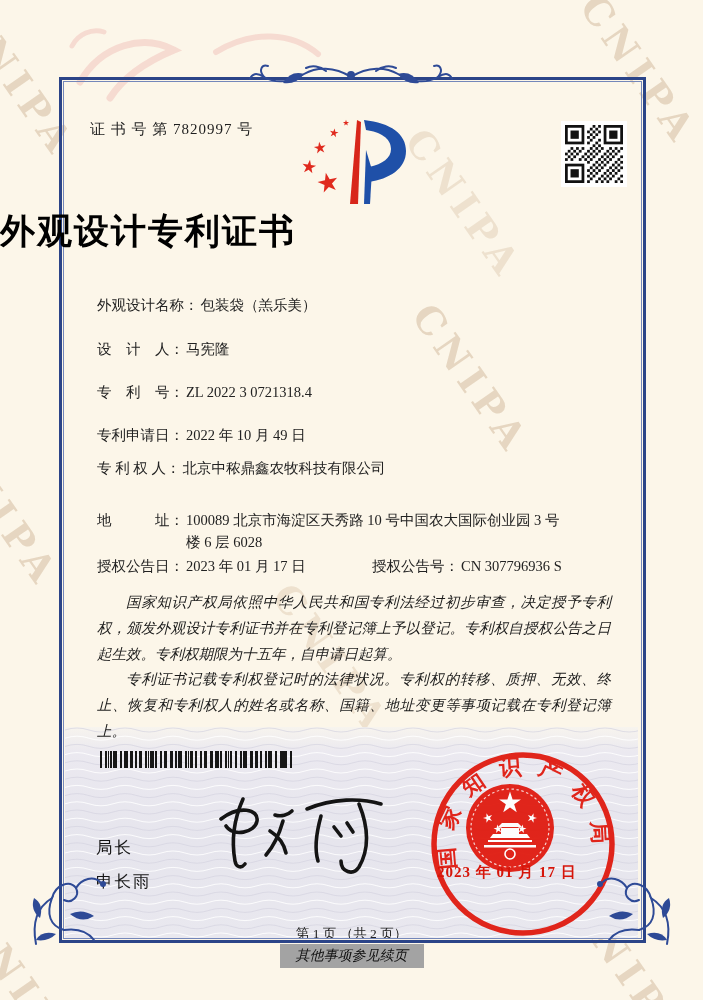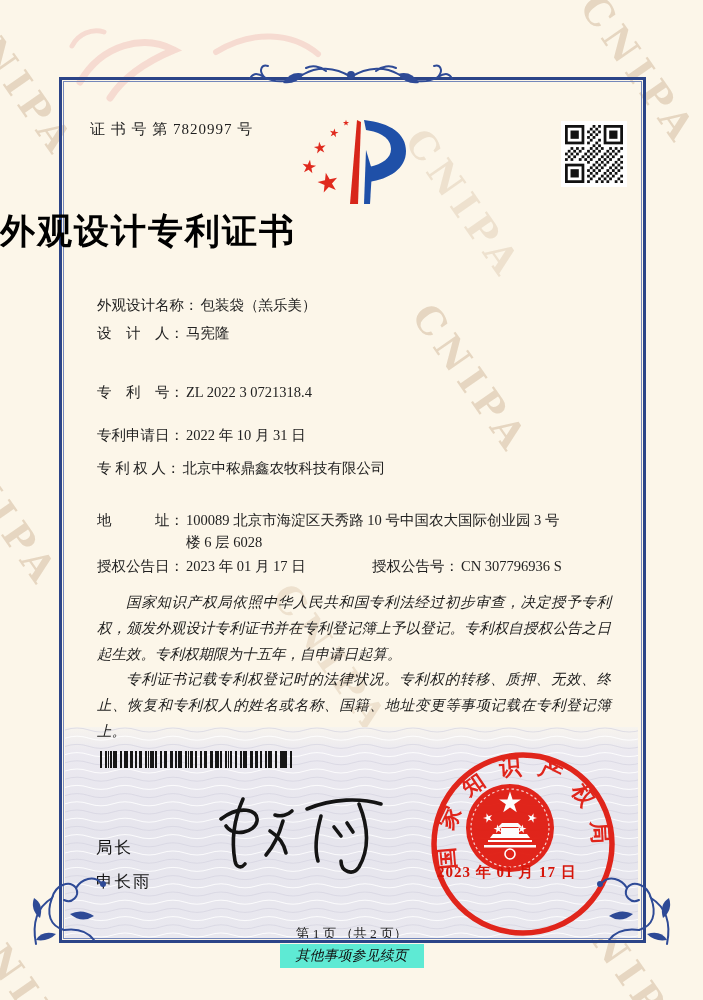--- a/index.html
+++ b/index.html
@@ -70,21 +70,21 @@
     font-size:15px;font-weight:bold;letter-spacing:1px;color:#d6150a;
   }
   
   .orn-top{position:absolute;left:246px;top:62px;z-index:3;}
   .orn-bl{position:absolute;left:26px;top:868px;z-index:4;}
   .orn-br{position:absolute;left:577px;top:868px;z-index:4;transform:scaleX(-1);}
   .bleed{position:absolute;left:66px;top:16px;z-index:1;opacity:.55;}
   
   .continuation{
     position:absolute;left:50%;top:944px;transform:translateX(-50%);z-index:5;
-    background:#5eead4;padding:3px 16px;white-space:nowrap;
+    background:#a3a3a3;padding:3px 16px;white-space:nowrap;
     font-style:italic;font-size:14px;color:#111;
   }
   .o{stroke:#2e4a96;fill:none;stroke-width:2;stroke-linecap:round;}
   .of{fill:#2e4a96;stroke:none;}
   .sig{stroke:#141414;fill:none;stroke-width:3.6;stroke-linecap:round;stroke-linejoin:round;}
 </style>
 </head>
 <body>
 
 <div class="page">
@@ -258,28 +258,28 @@
           <rect x="55.23809523809524" y="55.23809523809524" width="2.761904761904762" height="2.761904761904762"></rect>
         </g>
       </svg>
   </div>
 
   <div class="title">外观设计专利证书</div>
 
   <div class="row" style="top:296px">
     <span class="lab">外观设计名称：</span><span class="val">包装袋（羔乐美）</span>
   </div>
-  <div class="row" style="top:324px">
+  <div class="row" style="top:340px">
     <span class="lab">设　计　人：</span><span class="val">马宪隆</span>
   </div>
   <div class="row" style="top:383px">
     <span class="lab">专　利　号：</span><span class="val">ZL 2022 3 0721318.4</span>
   </div>
   <div class="row" style="top:426px">
-    <span class="lab">专利申请日：</span><span class="val">2022 年 10 月 31 日</span>
+    <span class="lab">专利申请日：</span><span class="val">2022 年 10 月 49 日</span>
   </div>
   <div class="row" style="top:459px">
     <span class="lab">专 利 权 人：</span><span class="val">北京中秾鼎鑫农牧科技有限公司</span>
   </div>
   <div class="row" style="top:511px">
     <span class="lab">地　　　址：</span><span class="val">100089 北京市海淀区天秀路 10 号中国农大国际创业园 3 号</span>
   </div>
   <div class="row" style="top:533px;left:184px">
     <span class="val">楼 6 层 6028</span>
   </div>

